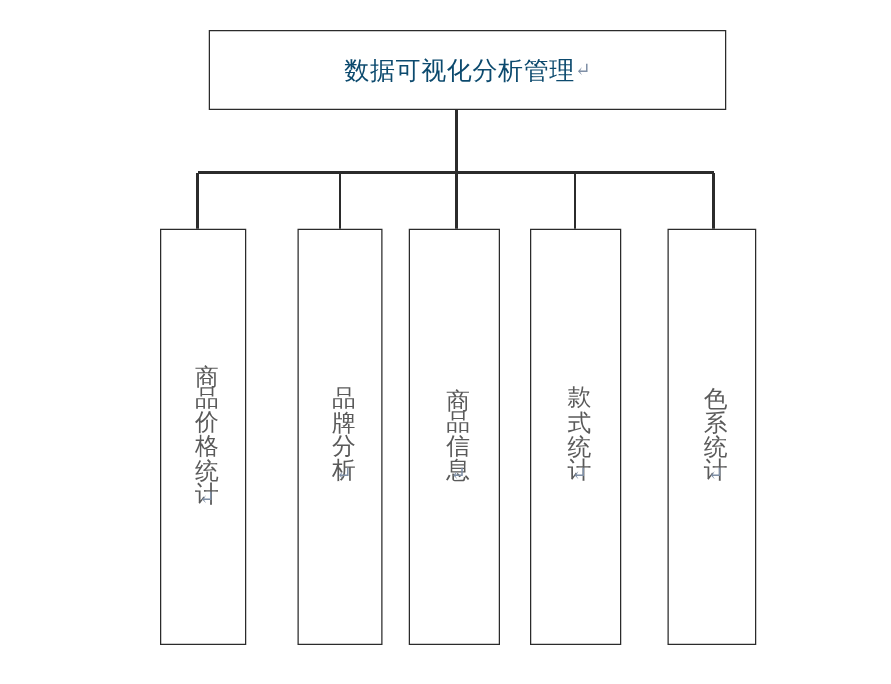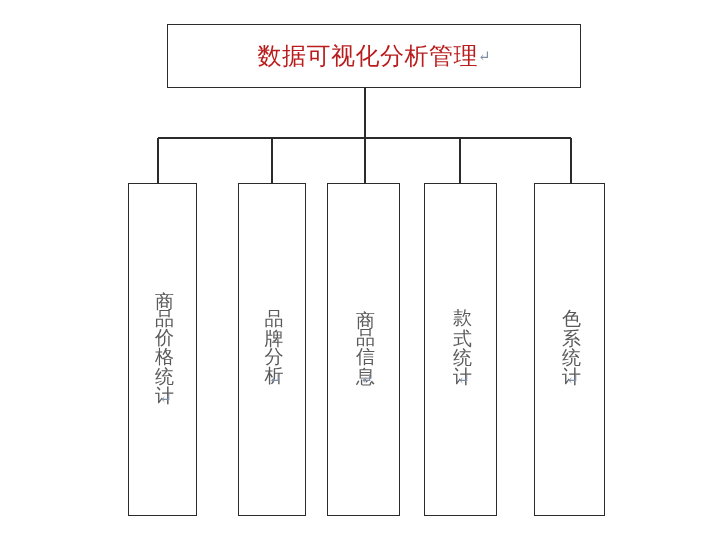--- a/index.html
+++ b/index.html
@@ -47,23 +47,23 @@
   #root-node {
     left: 167px;
     top: 24px;
     width: 414px;
     height: 64px;
     display: flex;
     align-items: center;
     justify-content: center;
   }
   #root-node .node-text {
-    font-size: 24px;
+    font-size: 20px;
     line-height: 1;
-    color: #b91c1c;
+    color: #0c4a6e;
     letter-spacing: 0.5px;
     white-space: nowrap;
   }
 
   
   .child-node {
     top: 183px;
     height: 333px;
     padding-top: 11px;
   }

